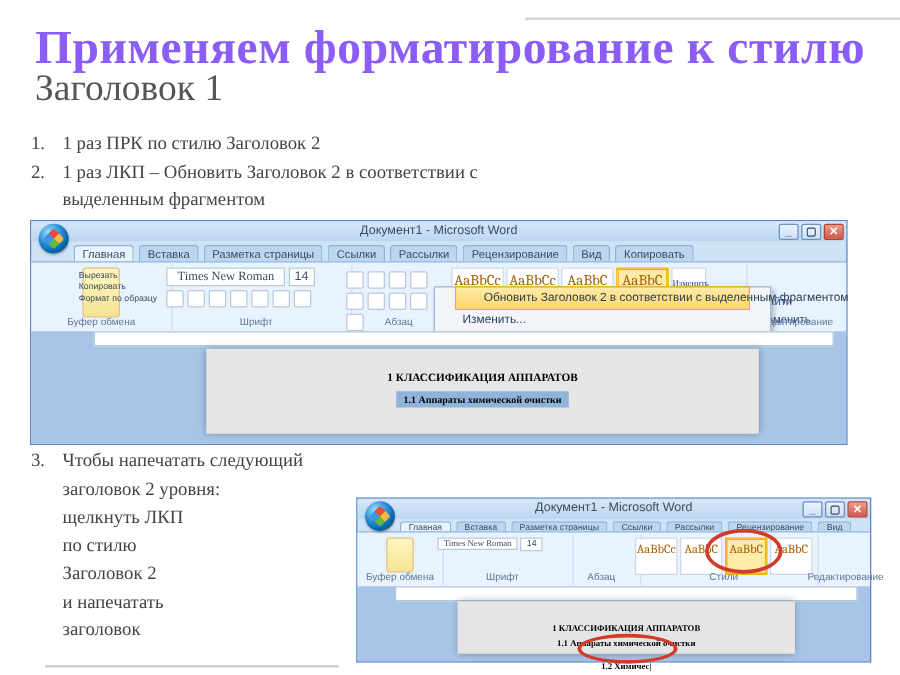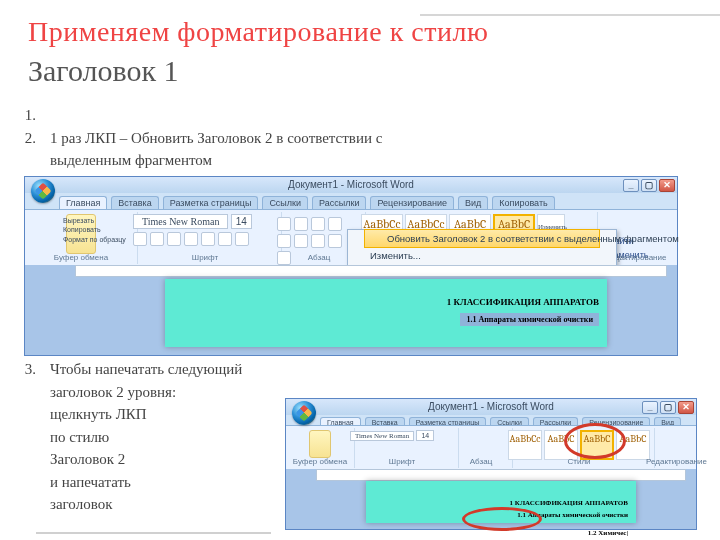--- a/index.html
+++ b/index.html
@@ -1,17 +1,17 @@
 <!DOCTYPE html>
 <html><head>
 <meta charset="utf-8">
 <style>
   html,body{margin:0;padding:0;width:720px;height:540px;font-family:Georgia,'Times New Roman',serif;color:#444;}
   .slide{position:relative;width:720px;height:540px;background:#fff;}
-  .title{position:absolute;left:28px;top:16px;font-size:28px;font-weight:400;color:#ef4444;letter-spacing:.5px;}
+  .title{position:absolute;left:28px;top:16px;font-size:38px;font-weight:700;color:#8b5cf6;letter-spacing:.5px;}
   .title2{position:absolute;left:28px;top:54px;font-size:30px;font-weight:400;color:#555;}
   .top-rule{position:absolute;left:420px;top:14px;width:300px;border-top:2px solid #d6d6d6;}
   .olist{position:absolute;left:22px;top:104px;font-size:15px;line-height:1.5;font-family:Georgia,serif;}
   .olist .row{display:flex;gap:14px;}
   .olist .num{width:14px;text-align:right;color:#444;}
   .olist .txt{max-width:560px;}
   .wordshot{position:absolute;border:1px solid #5b86c4;background:#cfe3f7;}
   .ws1{left:24px;top:176px;width:652px;height:178px;}
   .ws2{left:285px;top:398px;width:410px;height:130px;}
   .wintitle{position:absolute;left:0;right:0;top:0;height:16px;background:linear-gradient(#d7e7fb,#bcd6f0);font:10px 'Segoe UI',sans-serif;color:#3b4c60;text-align:center;line-height:16px;}
@@ -39,21 +39,21 @@
   .editgroup{display:flex;flex-direction:column;gap:2px;font:9px 'Segoe UI',sans-serif;color:#2c4e8a;}
   .editgroup span::before{content:"";display:inline-block;width:10px;height:10px;margin-right:3px;border:1px solid #b9c8db;vertical-align:-2px;}
   
   .cmenu{position:absolute;border:1px solid #9cb6d4;background:#f2f6fb;font:9.5px 'Segoe UI',sans-serif;color:#2a3d52;box-shadow:2px 2px 4px rgba(0,0,0,.25);}
   .cmenu .item{padding:3px 10px 3px 22px;white-space:nowrap;}
   .cmenu .item.hi{background:linear-gradient(#ffeaa8,#ffd76b);border:1px solid #f2b200;margin:-1px 16px;}
   .cmenu .sep{height:1px;background:#cdd9e8;margin:2px 4px;}
   
   .docarea{position:absolute;left:0;right:0;top:88px;bottom:0;background:#a8c5e8;}
   .ruler{position:absolute;left:50px;right:10px;top:0;height:10px;background:#fff;border:1px solid #b4c6da;}
-  .page{position:absolute;left:140px;right:70px;top:14px;bottom:8px;background:#5eead4;box-shadow:0 0 6px rgba(0,0,0,.3);padding:18px 8px 10px;text-align:right;font:bold 9px 'Times New Roman';color:#000;}
+  .page{position:absolute;left:140px;right:70px;top:14px;bottom:8px;background:#e5e5e5;box-shadow:0 0 6px rgba(0,0,0,.3);padding:18px 8px 10px;text-align:center;font:bold 9px 'Times New Roman';color:#000;}
   .subhead{display:inline-block;background:#8fb3d9;color:#000;font-weight:bold;font-size:8px;padding:2px 6px;margin-top:6px;}
   
   .ws2 .tabbar{font-size:7px;}
   .ws2 .ribbon{height:44px;top:26px;}
   .ws2 .docarea{top:70px;}
   .ws2 .page{left:80px;right:60px;top:12px;bottom:6px;font-size:7px;padding-top:18px;}
   .ws2 .swatch{width:32px;height:26px;}
   .ws2 .swatch .aa{font-size:10px;}
   .redcirc{position:absolute;border:3px solid #d23a2a;border-radius:50%;}
   .bot-rule{position:absolute;left:36px;bottom:6px;width:235px;border-top:2px solid #d0d0d0;}
@@ -62,20 +62,21 @@
 <body>
 
 <div class="slide">
   <div class="top-rule"></div>
   <div class="title">Применяем форматирование к стилю</div>
   <div class="title2">Заголовок 1</div>
 
   <div class="olist">
     <div class="row">
       <div class="num">1.</div>
+      <div class="txt">1 раз ПРК по стилю Заголовок 2</div>
     </div>
     <div class="row">
       <div class="num">2.</div>
       <div class="txt">
         <span>1 раз ЛКП – Обновить Заголовок 2 в соответствии с</span><br>
         <span>выделенным фрагментом</span>
       </div>
     </div>
   </div>
 

